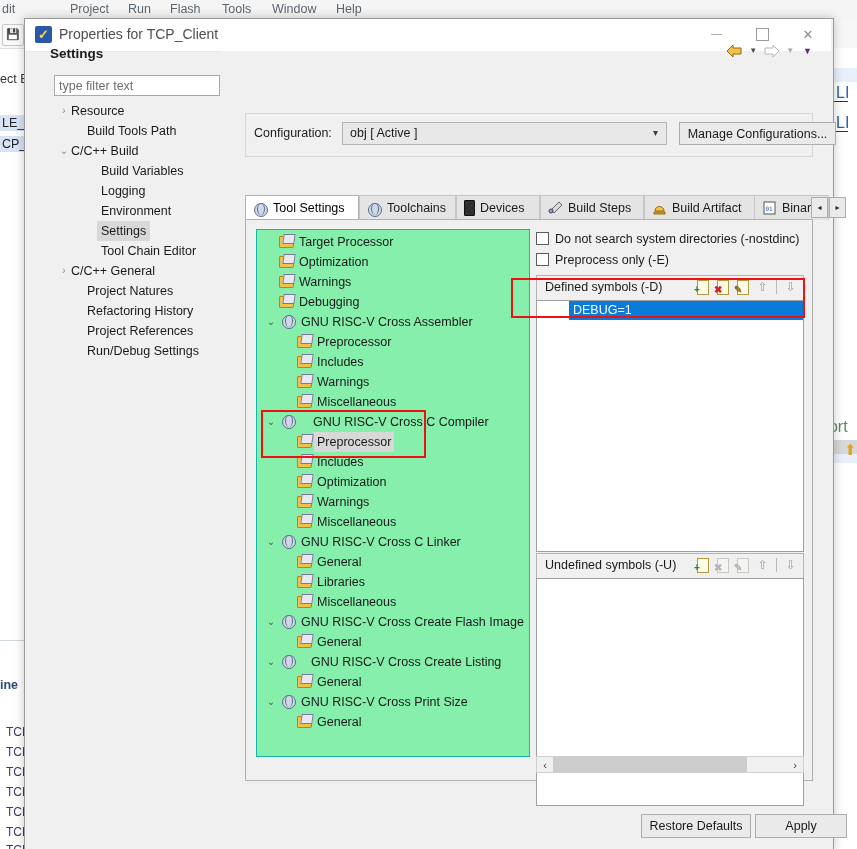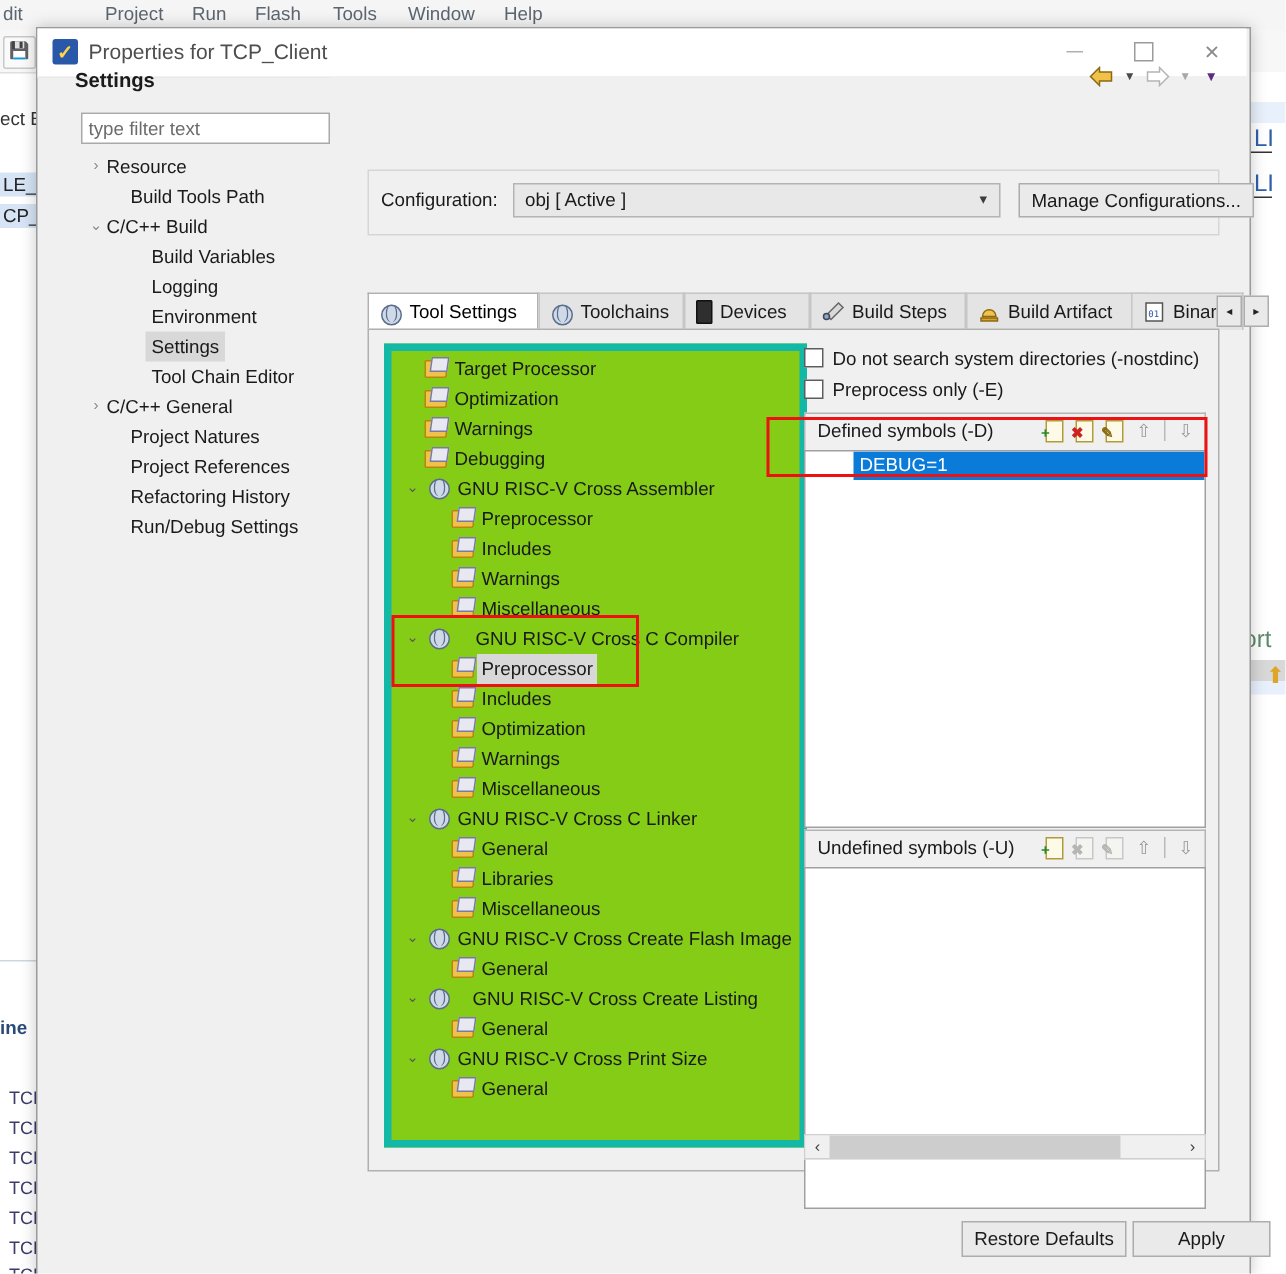--- a/index.html
+++ b/index.html
@@ -165,21 +165,21 @@
   }
 
   .tab-body {
     position: absolute; left: 25px; top: 128px; width: 566px; height: 560px;
     background: #f0f0f0; border: 1px solid #b0b0b0;
   }
 
   
   .tool-tree-box {
     position: absolute; left: 10px; top: 9px; width: 272px; height: 526px;
-    background: #84cc16; border: 5px solid #14b8a6; overflow: hidden;
+    background: #86efac; border: 1px solid #14b8a6; overflow: hidden;
   }
   .tool-list { position: absolute; left: 0; top: 2px; width: 272px; }
   .tool-item {
     position: relative; height: 20px; line-height: 20px;
     font-size: 12.5px; color: #1a1a1a; white-space: nowrap;
   }
   .tool-item .t-tw {
     position: absolute; top: 0; width: 12px; text-align: center;
     color: #5a5a5a; font-size: 10px;
   }
@@ -378,24 +378,24 @@
           <span class="lbl" style="left:52px;">Tool Chain Editor</span>
         </div>
       <div class="nav-item">
           <span class="twisty" style="left:8px;">›</span>
           <span class="lbl" style="left:22px;">C/C++ General</span>
         </div>
       <div class="nav-item">
           <span class="lbl" style="left:38px;">Project Natures</span>
         </div>
       <div class="nav-item">
+          <span class="lbl" style="left:38px;">Refactoring History</span>
+        </div>
+      <div class="nav-item">
           <span class="lbl" style="left:38px;">Project References</span>
-        </div>
-      <div class="nav-item">
-          <span class="lbl" style="left:38px;">Refactoring History</span>
         </div>
       <div class="nav-item">
           <span class="lbl" style="left:38px;">Run/Debug Settings</span>
         </div>
     </div>
 
     <div class="settings-header"></div>
     <span class="settings-title">Settings</span>
     <div class="nav-arrows">
       <span class="arrow-back">

